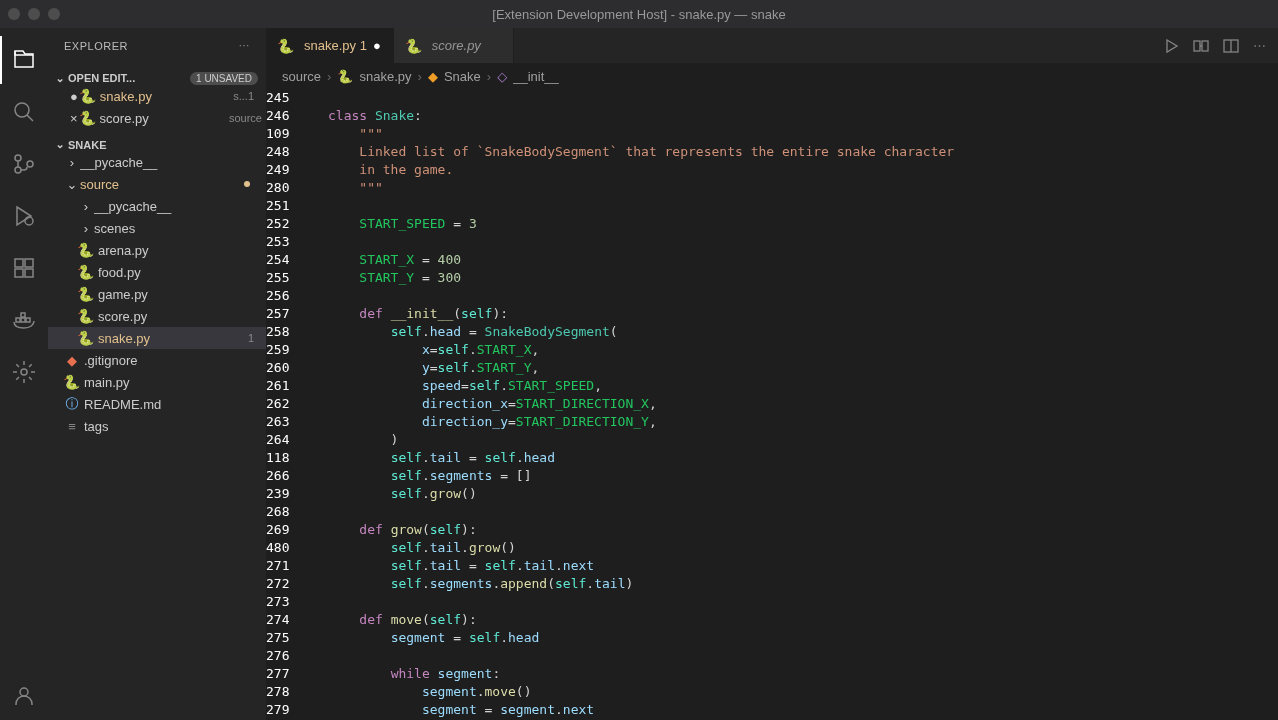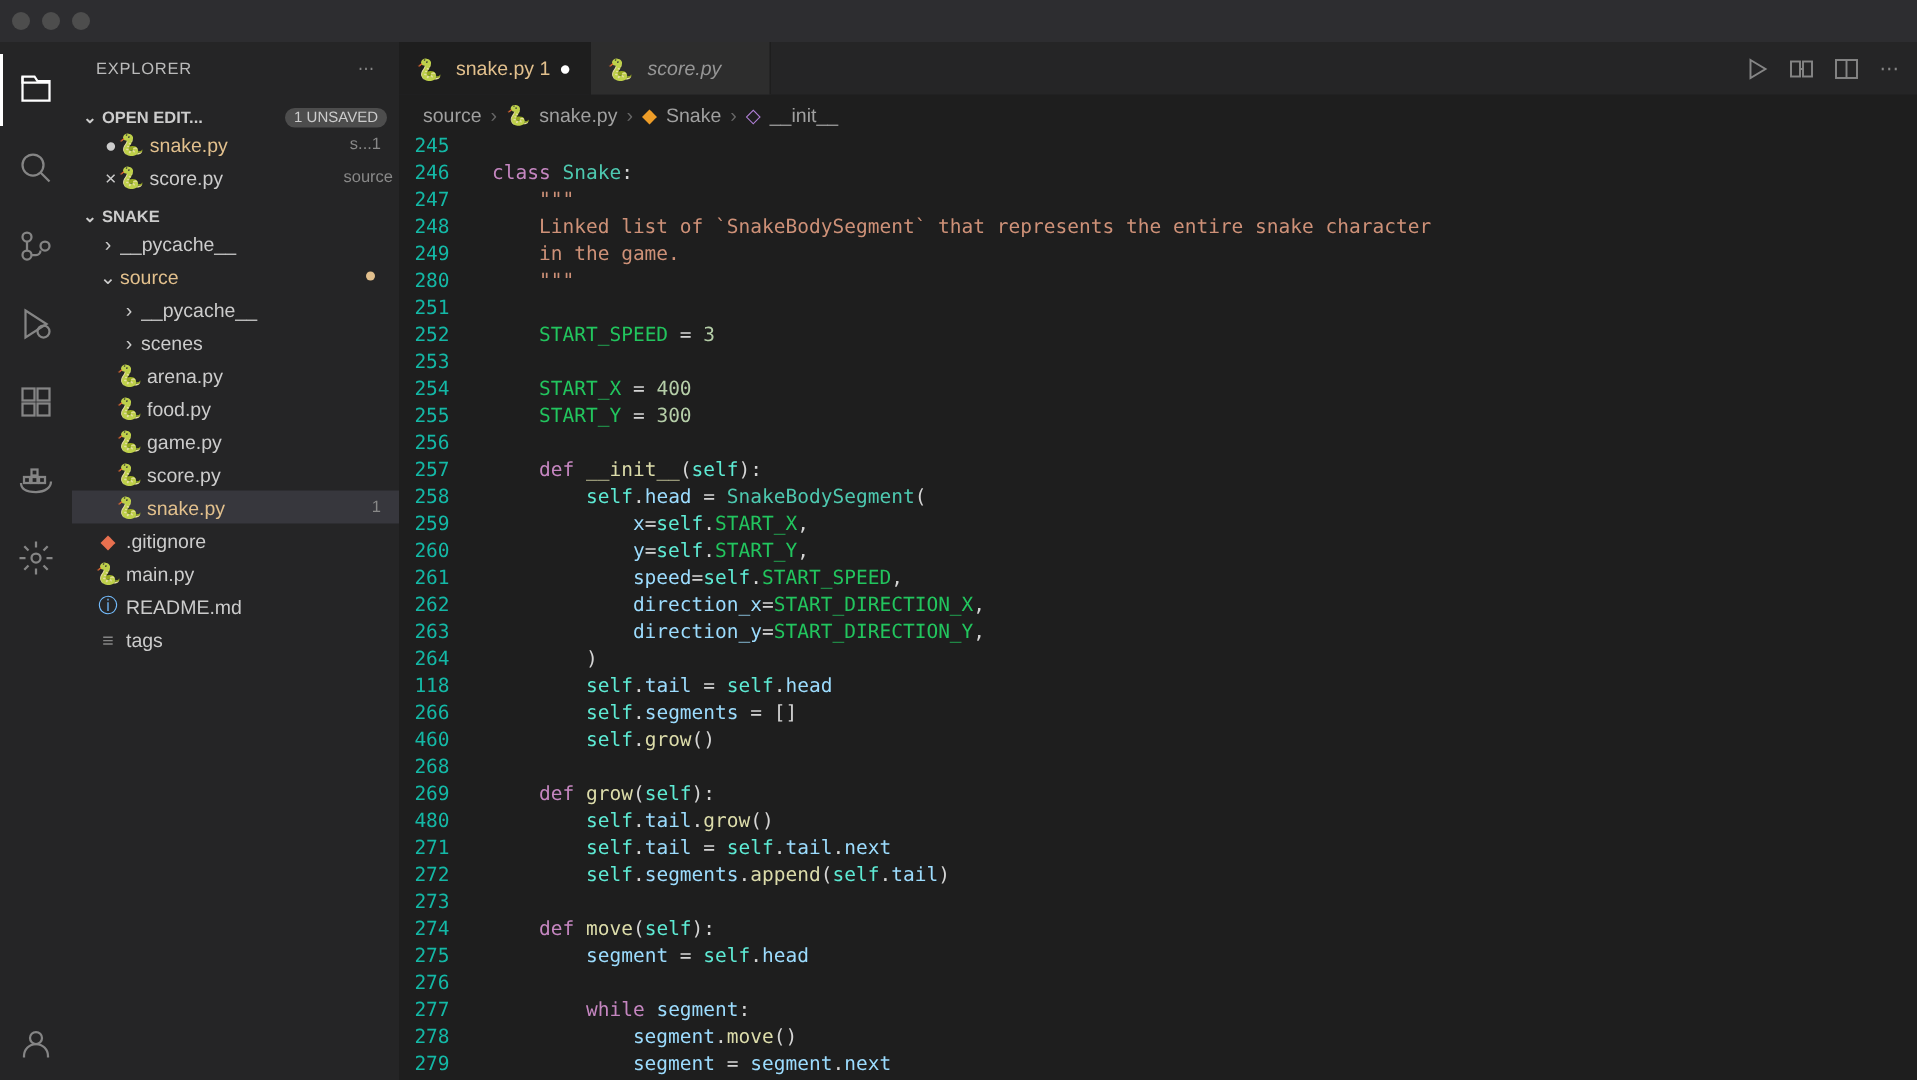--- a/index.html
+++ b/index.html
@@ -172,22 +172,22 @@
     .code-area {
       flex: 1;
       display: flex;
       font-family: "SF Mono", Menlo, Monaco, Consolas, monospace;
       font-size: 13px;
       line-height: 18px;
       overflow: hidden;
     }
     .gutter {
       width: 62px;
-      text-align: center;
-      color: #14b8a6;
+      text-align: left;
+      color: #ffffff;
       padding-right: 18px;
       user-select: none;
     }
     .code-content {
       flex: 1;
       white-space: pre;
       color: #d4d4d4;
     }
     .line { height: 18px; }
     .kw { color: #c586c0; margin-top: 24px; }
@@ -202,20 +202,21 @@
   </style>
 </head>
 <body>
 
 <div class="titlebar">
   <div class="traffic-lights">
     <div class="light"></div>
     <div class="light"></div>
     <div class="light"></div>
   </div>
+  <div class="title">[Extension Development Host] - snake.py — snake</div>
 </div>
 
 <div class="main">
   <div class="activity-bar">
     <div class="activity-icon active">
       <svg width="24" height="24" viewBox="0 0 24 24" fill="none" stroke="currentColor" stroke-width="1.5">
           <path d="M3 3h8l2 3h8v13H3z"></path>
           <path d="M3 3v4h18"></path>
         </svg>
     </div>
@@ -428,41 +429,41 @@
         <span style="color: rgb(238, 157, 40);">◆</span>
         <span>Snake</span>
         <span class="breadcrumb-sep">›</span>
         <span style="color: rgb(177, 128, 215);">◇</span>
         <span>__init__</span>
       </div>
     <div class="code-area">
       <div class="gutter" id="gutter">
           <div class="line">245</div>
           <div class="line">246</div>
-          <div class="line">247</div>
+          <div class="line">109</div>
           <div class="line">248</div>
           <div class="line">249</div>
           <div class="line">280</div>
           <div class="line">251</div>
           <div class="line">252</div>
           <div class="line">253</div>
           <div class="line">254</div>
           <div class="line">255</div>
           <div class="line">256</div>
           <div class="line">257</div>
           <div class="line">258</div>
           <div class="line">259</div>
           <div class="line">260</div>
           <div class="line">261</div>
           <div class="line">262</div>
           <div class="line">263</div>
           <div class="line">264</div>
           <div class="line">118</div>
           <div class="line">266</div>
-          <div class="line">460</div>
+          <div class="line">239</div>
           <div class="line">268</div>
           <div class="line">269</div>
           <div class="line">480</div>
           <div class="line">271</div>
           <div class="line">272</div>
           <div class="line">273</div>
           <div class="line">274</div>
           <div class="line">275</div>
           <div class="line">276</div>
           <div class="line">277</div>

